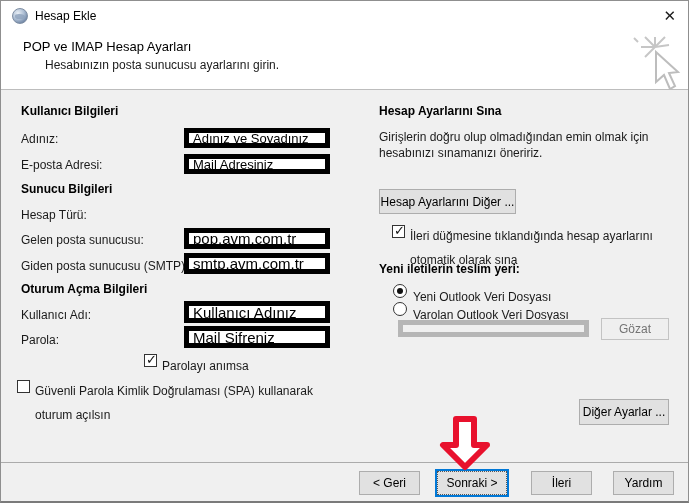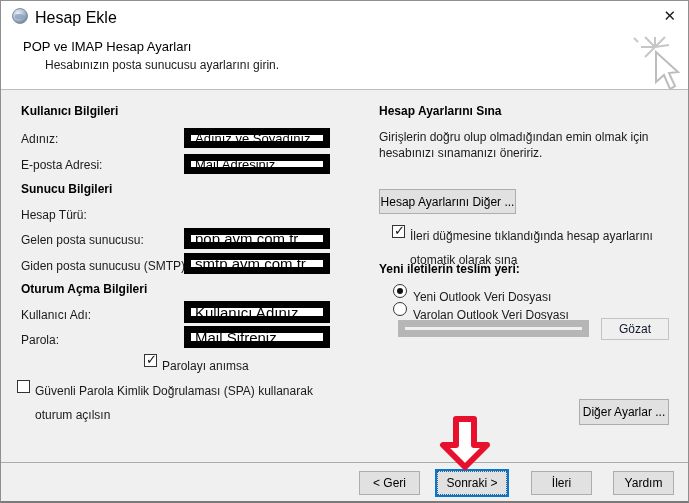--- a/index.html
+++ b/index.html
@@ -14,32 +14,32 @@
   }
   .title-icon {
     position:absolute; left:11px; top:7px; width:16px; height:16px; border-radius:50%;
     background:radial-gradient(circle at 35% 30%, #e8eef5 0%, #aebfd4 45%, #6e84a3 80%, #51637e 100%);
     border:1px solid #7d8da3;
   }
   .title-icon:after{
     content:""; position:absolute; left:2px; top:5px; width:10px; height:5px;
     background:#8fa3bd; border-radius:40% 60% 50% 50%; opacity:.8;
   }
-  .title-text { position:absolute; left:34px; top:8px; font-size:16px; color:#000;text-align:right; }
+  .title-text { position:absolute; left:34px; top:8px; font-size:12px; color:#000;text-align:right; }
   .close-x { position:absolute; right:12px; top:6px; font-size:15px; color:#1a1a1a; cursor:default; line-height:18px; }
   .header { position:absolute; left:0; top:30px; width:100%; height:59px; background:#ffffff; }
   .header-title { position:absolute; left:22px; top:8px; font-size:13px; font-weight:normal; color:#000; }
   .header-sub { position:absolute; left:44px; top:27px; font-size:12px; color:#1a1a1a;text-align:center; }
   .header-divider { position:absolute; left:0; top:88px; width:100%; height:1px; background:#bdbdbd; }
   .body { position:absolute; left:0; top:89px; width:100%; height:372px; background:#f0f0f0; }
 
   .section { position:absolute; font-size:12px; font-weight:bold; color:#000; }
   .lbl { position:absolute; font-size:12px; color:#1a1a1a; white-space:nowrap; }
   .tb {
-    position:absolute; border:7px solid #000000; background:#ffffff; color:#000;
+    position:absolute; border:5px solid #000000; background:#ffffff; color:#000;
     font-family:"Liberation Sans","DejaVu Sans",sans-serif; padding:0 4px; outline:none;
   }
   .tb.small { font-size:13px; }
   .tb.big { font-size:15px; }
   .combo {
     position:absolute; border:1px solid #b5b5b5; background:#fdfdfd; color:#6d6d6d;
     font-size:13px; display:flex; align-items:center; padding-left:5px;
   }
   .combo-arrow {
     position:absolute; right:1px; top:1px; bottom:1px; width:19px; background:#e9e9e9;
@@ -49,21 +49,21 @@
   .cb { position:absolute; width:13px; height:13px; background:#fff; border:1px solid #333; }
   .cb .mark { position:absolute; left:1px; top:-3px; font-size:13px; color:#111; font-weight:bold; }
   .cblbl { position:absolute; font-size:12px; color:#1a1a1a; line-height:24px; }
   .radio { position:absolute; width:14px; height:14px; border:1px solid #333; border-radius:50%; background:#fff; }
   .radio.sel:after { content:""; position:absolute; left:3px; top:3px; width:6px; height:6px; border-radius:50%; background:#111; }
   .btn {
     position:absolute; background:#e1e1e1; border:1px solid #adadad; color:#000;
     font-size:12px; font-family:"Liberation Sans","DejaVu Sans",sans-serif;
     display:flex; align-items:center; justify-content:center; cursor:default;
   }
-  .btn.disabled { color:#0f172a; background:#efefef; border-color:#c3c3c3; }
+  .btn.disabled { color:#737373; background:#efefef; border-color:#c3c3c3; }
   .btn.default { border:2px solid #0078d7; }
   .btn.default .inner { border:1px dotted #555; width:100%; height:100%; display:flex; align-items:center; justify-content:center; }
   .footer-divider { position:absolute; left:0; top:461px; width:100%; height:1px; background:#ababab; }
   .para { position:absolute; font-size:12px; color:#1a1a1a; line-height:16px; }
   svg { position:absolute; }
 </style>
 </head>
 <body>
 
 <div class="window">

